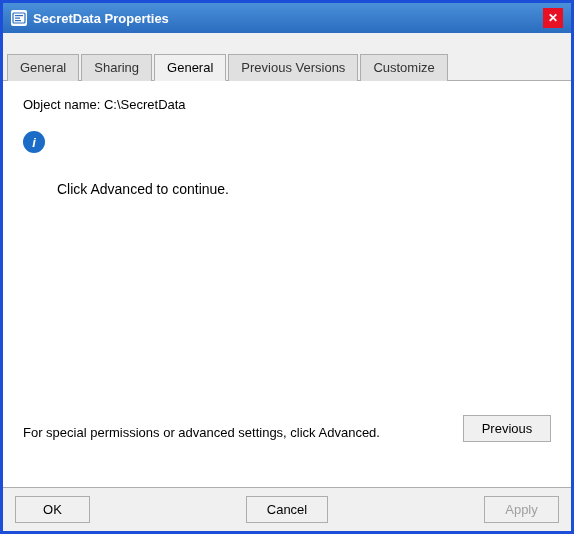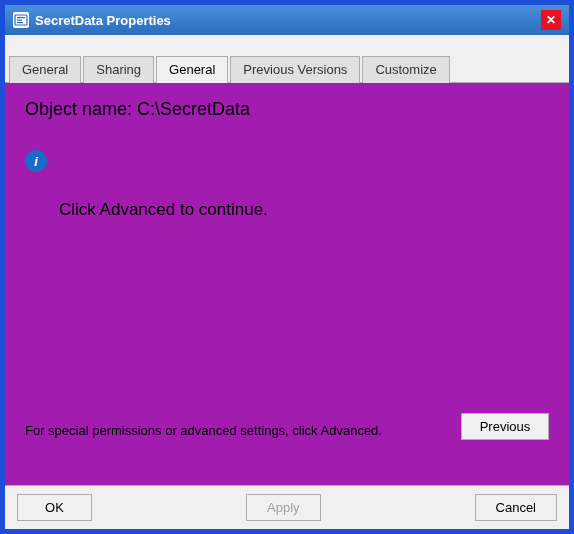--- a/index.html
+++ b/index.html
@@ -14,22 +14,22 @@
       font-size: 13px;
       display: flex;
       align-items: center;
       justify-content: center;
       min-height: 100vh;
     }
 
     .window {
       width: 574px;
       height: 534px;
-      background: #a21caf;
-      border: 5px solid #1d4ed8;
+      background: #ffffff;
+      border: 3px solid #1d4ed8;
       box-shadow: 2px 2px 8px rgba(0,0,0,0.4);
       display: flex;
       flex-direction: column;
     }
 
     .title-bar {
       background: linear-gradient(to bottom, #4a90d9, #2a6cbf);
       color: white;
       padding: 6px 8px;
       display: flex;
@@ -109,22 +109,22 @@
 
     .content {
       flex: 1;
       padding: 16px 20px;
       display: flex;
       flex-direction: column;
       overflow: hidden;
     }
 
     .object-name {
-      font-size: 18px;
-      margin-bottom: 29px;
+      font-size: 13px;
+      margin-bottom: 18px;
       color: #000;
     }
 
     .info-box {
       display: flex;
       align-items: flex-start;
       gap: 12px;
       margin-bottom: 20px;
     }
 
@@ -144,21 +144,21 @@
       margin-top: 1px;
     }
 
     .info-text {
       font-size: 13px;
       color: #000;
       line-height: 1.5;
     }
 
     .click-text {
-      font-size: 17px;
+      font-size: 14px;
       color: #000;
       margin-left: 34px;
       margin-top: 8px;
     }
 
     .spacer {
       flex: 1;
     }
 
     .advanced-row {
@@ -268,17 +268,17 @@
       <span class="advanced-label">For special permissions or advanced settings, click Advanced.</span>
       <button class="btn-advanced">Previous</button>
     </div>
 
   </div>
 
   <hr class="bottom-divider">
 
   <div class="button-bar">
     <button class="btn btn-ok">OK</button>
+    <button class="btn">Cancel</button>
     <button class="btn" disabled="">Apply</button>
-    <button class="btn">Cancel</button>
   </div>
 
 </div>
 
 </body></html>

